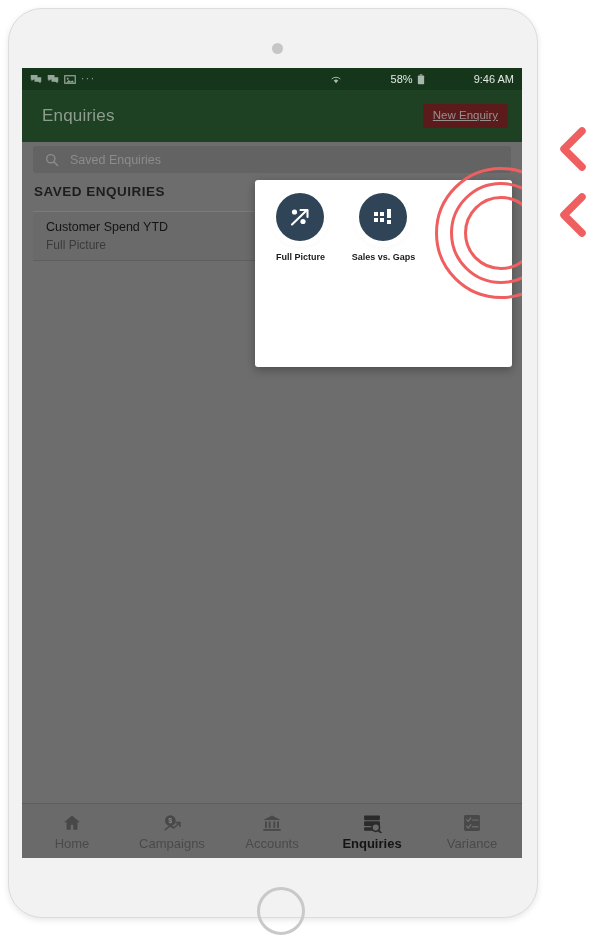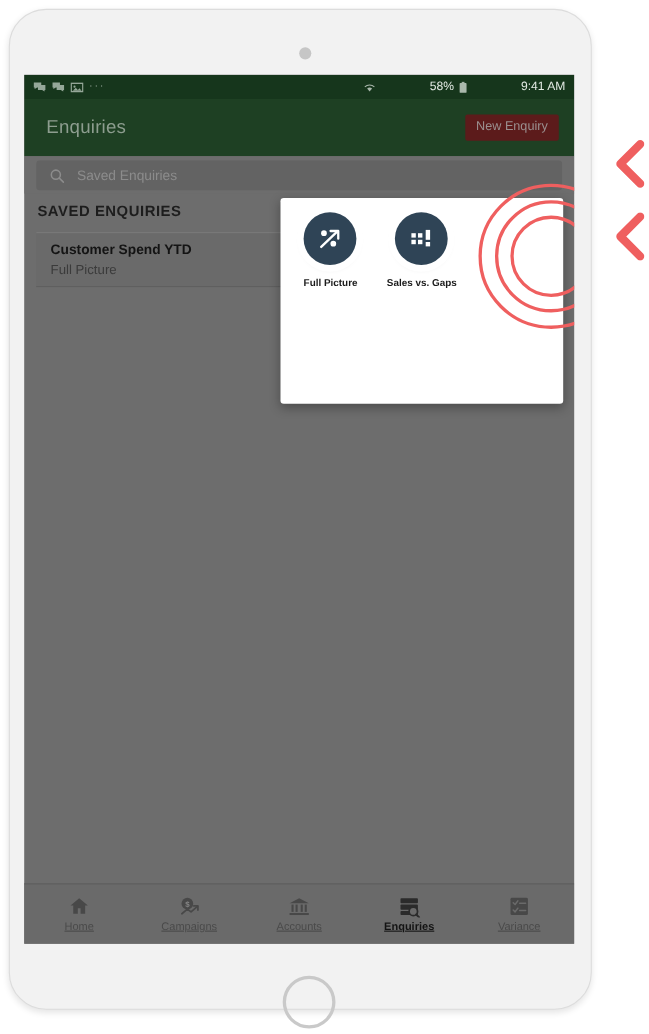--- a/index.html
+++ b/index.html
@@ -50,21 +50,21 @@
     background:#1e4023;
   }
   .appbar-title{
     position:absolute;left:20px;top:16px;
     color:#8d9d8f;font-size:17px;letter-spacing:.2px;
   }
   .new-enquiry-btn{
     position:absolute;right:14px;top:14px;
     background:#5c1b1b;color:#9a8f8f;
     font-size:11.5px;padding:6px 10px;border:none;border-radius:2px;
-    line-height:1;white-space:nowrap;
+    line-height:1;white-space:nowrap;text-decoration:underline;
   }
 
   
   .searchbar{
     position:absolute;left:0;top:74px;width:100%;height:34px;
     background:#6d6d6d;
   }
   .search-field{
     position:absolute;left:11px;top:4px;width:478px;height:27px;
     background:#636363;border-radius:3px;display:flex;align-items:center;
@@ -74,21 +74,21 @@
 
   
   .section-title{
     position:absolute;left:12px;top:116px;
     color:#1d1d1d;font-size:13.5px;font-weight:bold;letter-spacing:.5px;
   }
   .list-card{
     position:absolute;left:11px;top:143px;width:478px;height:48px;
     background:#6a6a6a;border-top:1px solid #7a7a7a;border-bottom:1px solid #5f5f5f;
   }
-  .list-title{position:absolute;left:13px;top:8px;color:#141414;font-size:12.5px;font-weight:bold;}
+  .list-title{position:absolute;left:13px;top:8px;color:#141414;font-size:12.5px;font-weight:normal;}
   .list-sub{position:absolute;left:13px;top:26px;color:#3b3b3b;font-size:12px;}
 
   
   .popup{
     position:absolute;left:233px;top:112px;width:257px;height:187px;
     background:#ffffff;border-radius:3px;
     box-shadow:0 3px 10px rgba(0,0,0,.30);
   }
   .popup-grid{
     position:absolute;left:0;top:0;width:100%;
@@ -112,21 +112,21 @@
   
   .bottomnav{
     position:absolute;left:0;bottom:0;width:100%;height:54px;
     background:#6a6a6a;border-top:1px solid #5e5e5e;
     display:flex;align-items:center;
   }
   .nav-item{
     flex:1;display:flex;flex-direction:column;align-items:center;gap:4px;
   }
   .nav-ico{width:20px;height:20px;display:block;opacity:.78;}
-  .nav-label{font-size:10px;color:#4a4a4a;line-height:1;text-decoration:underline;}
+  .nav-label{font-size:13px;color:#4a4a4a;line-height:1;}
   .nav-item.active .nav-label{color:#141414;font-weight:bold;}
   .nav-item.active .nav-ico{opacity:1;}
 
   
   .ring{
     position:absolute;border-radius:50%;border:3.5px solid #ef5f5f;
     pointer-events:none;background:transparent;
   }
   .ring.r1{left:442px;top:128px;width:68px;height:68px;}
   .ring.r2{left:428px;top:114px;width:96px;height:96px;}
@@ -168,21 +168,21 @@
       <div class="sb-right">
         <svg class="sb-ico" viewBox="0 0 16 12">
           <path fill="#e3eae4" d="M8 11l-3-3.6a4.6 4.6 0 016 0z"></path>
           <path fill="none" stroke="#e3eae4" stroke-width="1.3" d="M2.2 5.3a8.5 8.5 0 0111.6 0"></path>
         </svg>
         <span class="sb-txt">58%</span>
         <svg class="sb-ico" viewBox="0 0 10 14" style="width:8px;">
           <rect x="3.4" y="0.4" width="3.2" height="1.4" fill="#e3eae4"></rect>
           <rect x="1" y="1.8" width="8" height="11.4" rx="1" fill="#e3eae4"></rect>
         </svg>
-        <span class="sb-txt">9:41 AM</span>
+        <span class="sb-txt">9:46 AM</span>
       </div>
     </div>
 
     <div class="appbar">
       <span class="appbar-title">Enquiries</span>
       <button class="new-enquiry-btn">New Enquiry</button>
     </div>
 
     <div class="searchbar">
       <div class="search-field">

